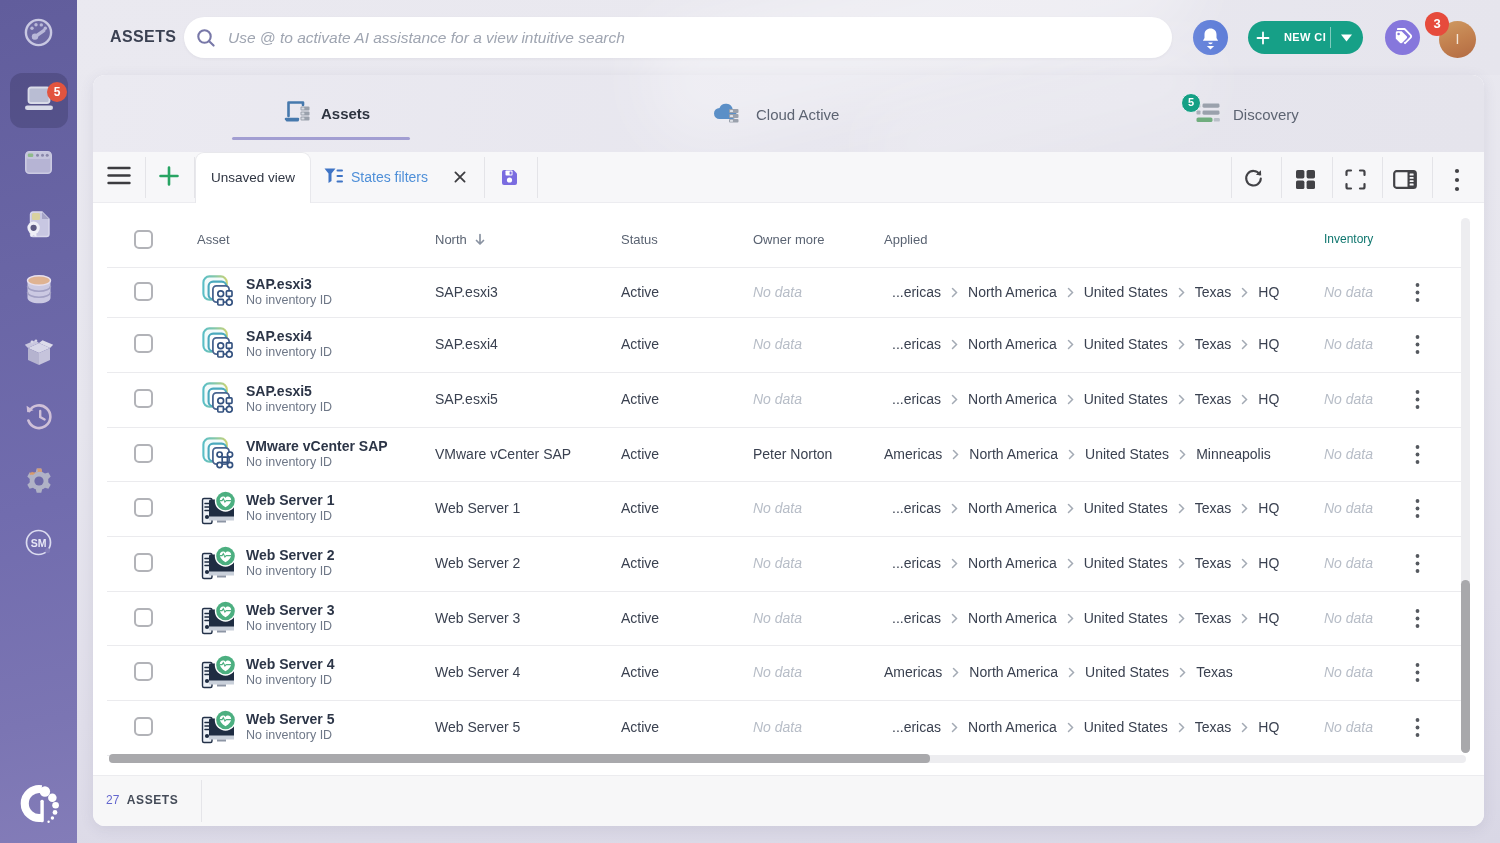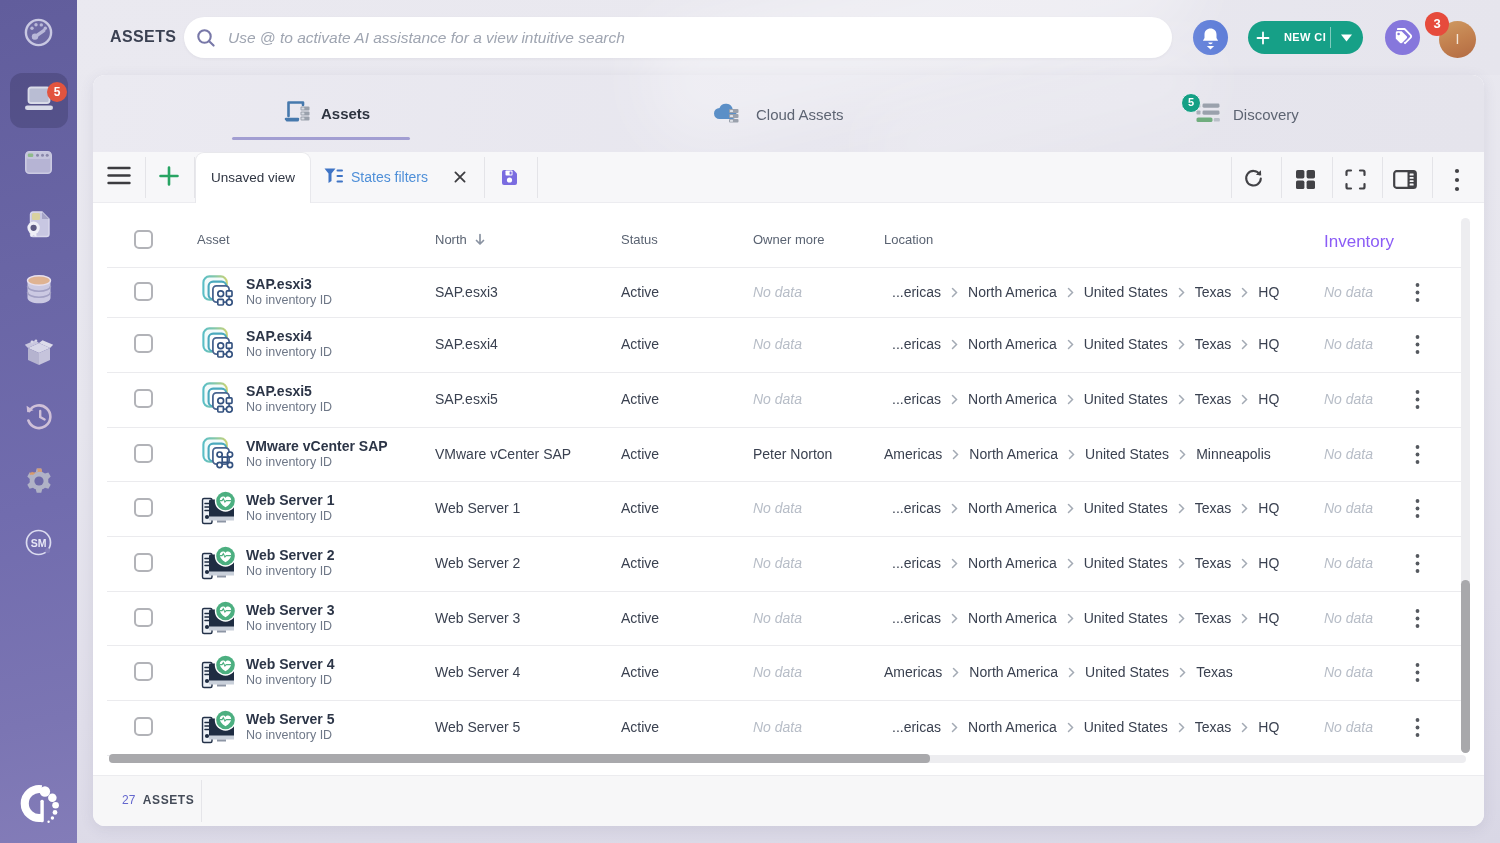--- a/index.html
+++ b/index.html
@@ -66,21 +66,21 @@
       <rect x="18" y="9" width="9.5" height="4" rx="1"></rect>
       <rect x="18" y="14" width="9.5" height="4" rx="1"></rect>
       <rect x="18" y="19" width="9.5" height="3.6" rx="1"></rect>
     </g>
 <g fill="#dfe2e8">
       <rect x="19" y="9.9" width="3" height="2.2" rx="0.5"></rect>
       <rect x="19" y="14.9" width="3" height="2.2" rx="0.5"></rect>
       <rect x="19" y="19.8" width="3" height="2" rx="0.5"></rect>
     </g>
 </svg>
-<div class="abs" style="left:756px;top:106px;font-size:15px;color:#5d6472;">Cloud Assets</div>
+<div class="abs" style="left:756px;top:106px;font-size:15px;color:#5d6472;">Cloud Active</div>
 <svg class="abs" style="left:1196px;top:102px;" width="25" height="23" viewBox="0 0 25 23">
 <g fill="#a9b0ba">
       <rect x="0.5" y="1.5" width="4" height="4" rx="0.8"></rect>
       <rect x="0.5" y="8.5" width="4" height="4" rx="0.8"></rect>
     </g>
 <g fill="#9aa1ac">
       <rect x="6.5" y="1.5" width="17" height="4.2" rx="1.4"></rect>
       <rect x="6.5" y="8.5" width="17" height="4.2" rx="1.4"></rect>
     </g>
 <rect x="0.5" y="15.5" width="16" height="4.6" rx="1.6" fill="#70ad7e"></rect>
@@ -164,22 +164,22 @@
       <circle cx="4" cy="13" r="2.1"></circle>
       <circle cx="4" cy="22" r="2.1"></circle>
     </g>
   </svg>
 <div class="abs" style="left:94px;top:203px;width:1389px;height:572px;background:#fff;"></div>
 <div class="abs" style="left:134px;top:230px;width:19px;height:19px;border:2px solid #b2b3b8;border-radius:5px;background:#fff;"></div>
 <div class="abs" style="left:197px;top:232px;font-size:13px;color:#5a6372;">Asset</div>
 <div class="abs" style="left:435px;top:232px;font-size:13px;color:#5a6372;">North</div>
 <div class="abs" style="left:621px;top:232px;font-size:13px;color:#5a6372;">Status</div>
 <div class="abs" style="left:753px;top:232px;font-size:13px;color:#5a6372;">Owner more</div>
-<div class="abs" style="left:884px;top:232px;font-size:13px;color:#5a6372;">Location</div>
-<div class="abs" style="left:1324px;top:232px;font-size:17px;color:#8b5cf6;">Inventory</div>
+<div class="abs" style="left:884px;top:232px;font-size:13px;color:#5a6372;">Applied</div>
+<div class="abs" style="left:1324px;top:232px;font-size:12px;color:#0f766e;">Inventory</div>
 <svg class="abs" style="left:474px;top:233px;" width="12" height="13" viewBox="0 0 12 13">
 <path d="M6 1.5 V10.5 M2.5 7.5 L6 11 L9.5 7.5" stroke="#8a93a2" stroke-width="1.7" fill="none" stroke-linecap="round" stroke-linejoin="round"></path>
   </svg>
 <svg width="0" height="0" style="position:absolute">
 <defs>
 <linearGradient id="gout" x1="0" y1="0" x2="1" y2="0">
         <stop offset="0" stop-color="#59bec6"></stop>
         <stop offset="0.55" stop-color="#8cc9a4"></stop>
         <stop offset="1" stop-color="#c9d276"></stop>
       </linearGradient>
@@ -551,21 +551,21 @@
       <circle cx="3.5" cy="10.5" r="1.9"></circle>
       <circle cx="3.5" cy="18" r="1.9"></circle>
     </g>
   </svg>
 <div class="abs" style="left:107px;top:755px;width:1355px;height:1px;background:#ebebee;"></div>
 <div class="abs" style="left:1461px;top:218px;width:9px;height:535px;border-radius:5px;background:#ededf0;"></div>
 <div class="abs" style="left:1461px;top:580px;width:9px;height:173px;border-radius:5px;background:#a8a8ab;"></div>
 <div class="abs" style="left:109px;top:755px;width:1357px;height:8px;border-radius:4px;background:#ededf0;"></div>
 <div class="abs" style="left:109px;top:754px;width:821px;height:9px;border-radius:4px;background:#a9a9ac;"></div>
 <div class="abs" style="left:93px;top:775px;width:1391px;height:51px;background:#f7f7f8;border-top:1px solid #ececef;border-radius:0 0 12px 12px;"></div>
-<div class="abs" style="left:122px;top:775px;height:51px;line-height:51px;font-size:12px;"><span style="color:#6467ce;">27</span><span style="color:#454c59;font-weight:600;letter-spacing:.6px;">&nbsp; ASSETS</span></div>
+<div class="abs" style="left:106px;top:775px;height:51px;line-height:51px;font-size:12px;"><span style="color:#6467ce;">27</span><span style="color:#454c59;font-weight:600;letter-spacing:.6px;">&nbsp; ASSETS</span></div>
 <div class="abs" style="left:201px;top:780px;width:1px;height:42px;background:#e5e5e9;"></div>
 <div class="abs" style="left:0;top:0;width:77px;height:843px;background:linear-gradient(168deg,#615d9c 0%,#6a66a6 35%,#716cae 60%,#7b75b3 85%,#837cb8 100%);"></div>
 <div class="abs" style="left:10px;top:73px;width:58px;height:55px;border-radius:12px;background:rgba(42,38,80,.28);"></div>
 <svg class="abs" style="left:24px;top:18px;" width="29" height="29" viewBox="0 0 29 29">
 <circle cx="14.5" cy="14.5" r="12.6" stroke="#c9c8e2" stroke-width="2.4" fill="rgba(255,255,255,.08)"></circle>
 <g fill="#b9b8d8">
       <circle cx="8" cy="10.2" r="1.7"></circle>
       <circle cx="12" cy="6.8" r="1.7"></circle>
       <circle cx="17.3" cy="6.9" r="1.7"></circle>
       <circle cx="21.3" cy="10.3" r="1.7"></circle>

